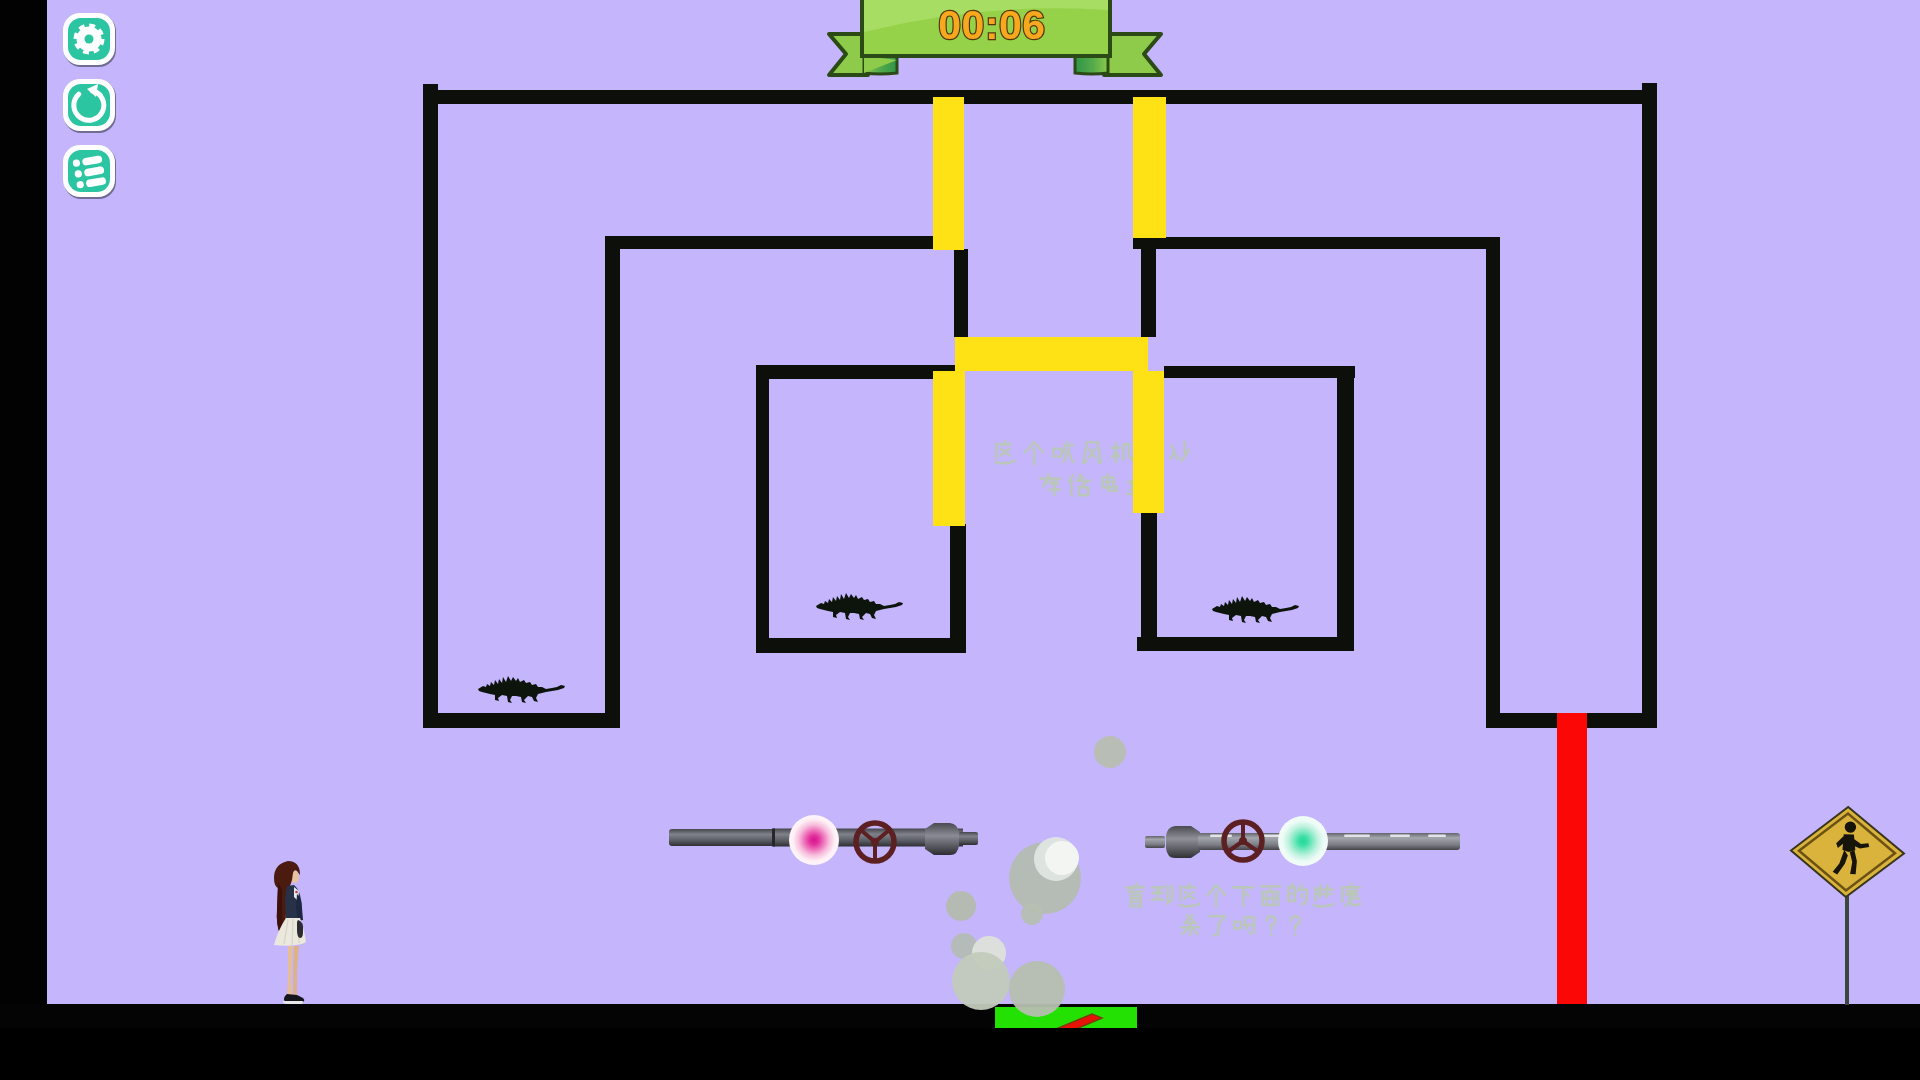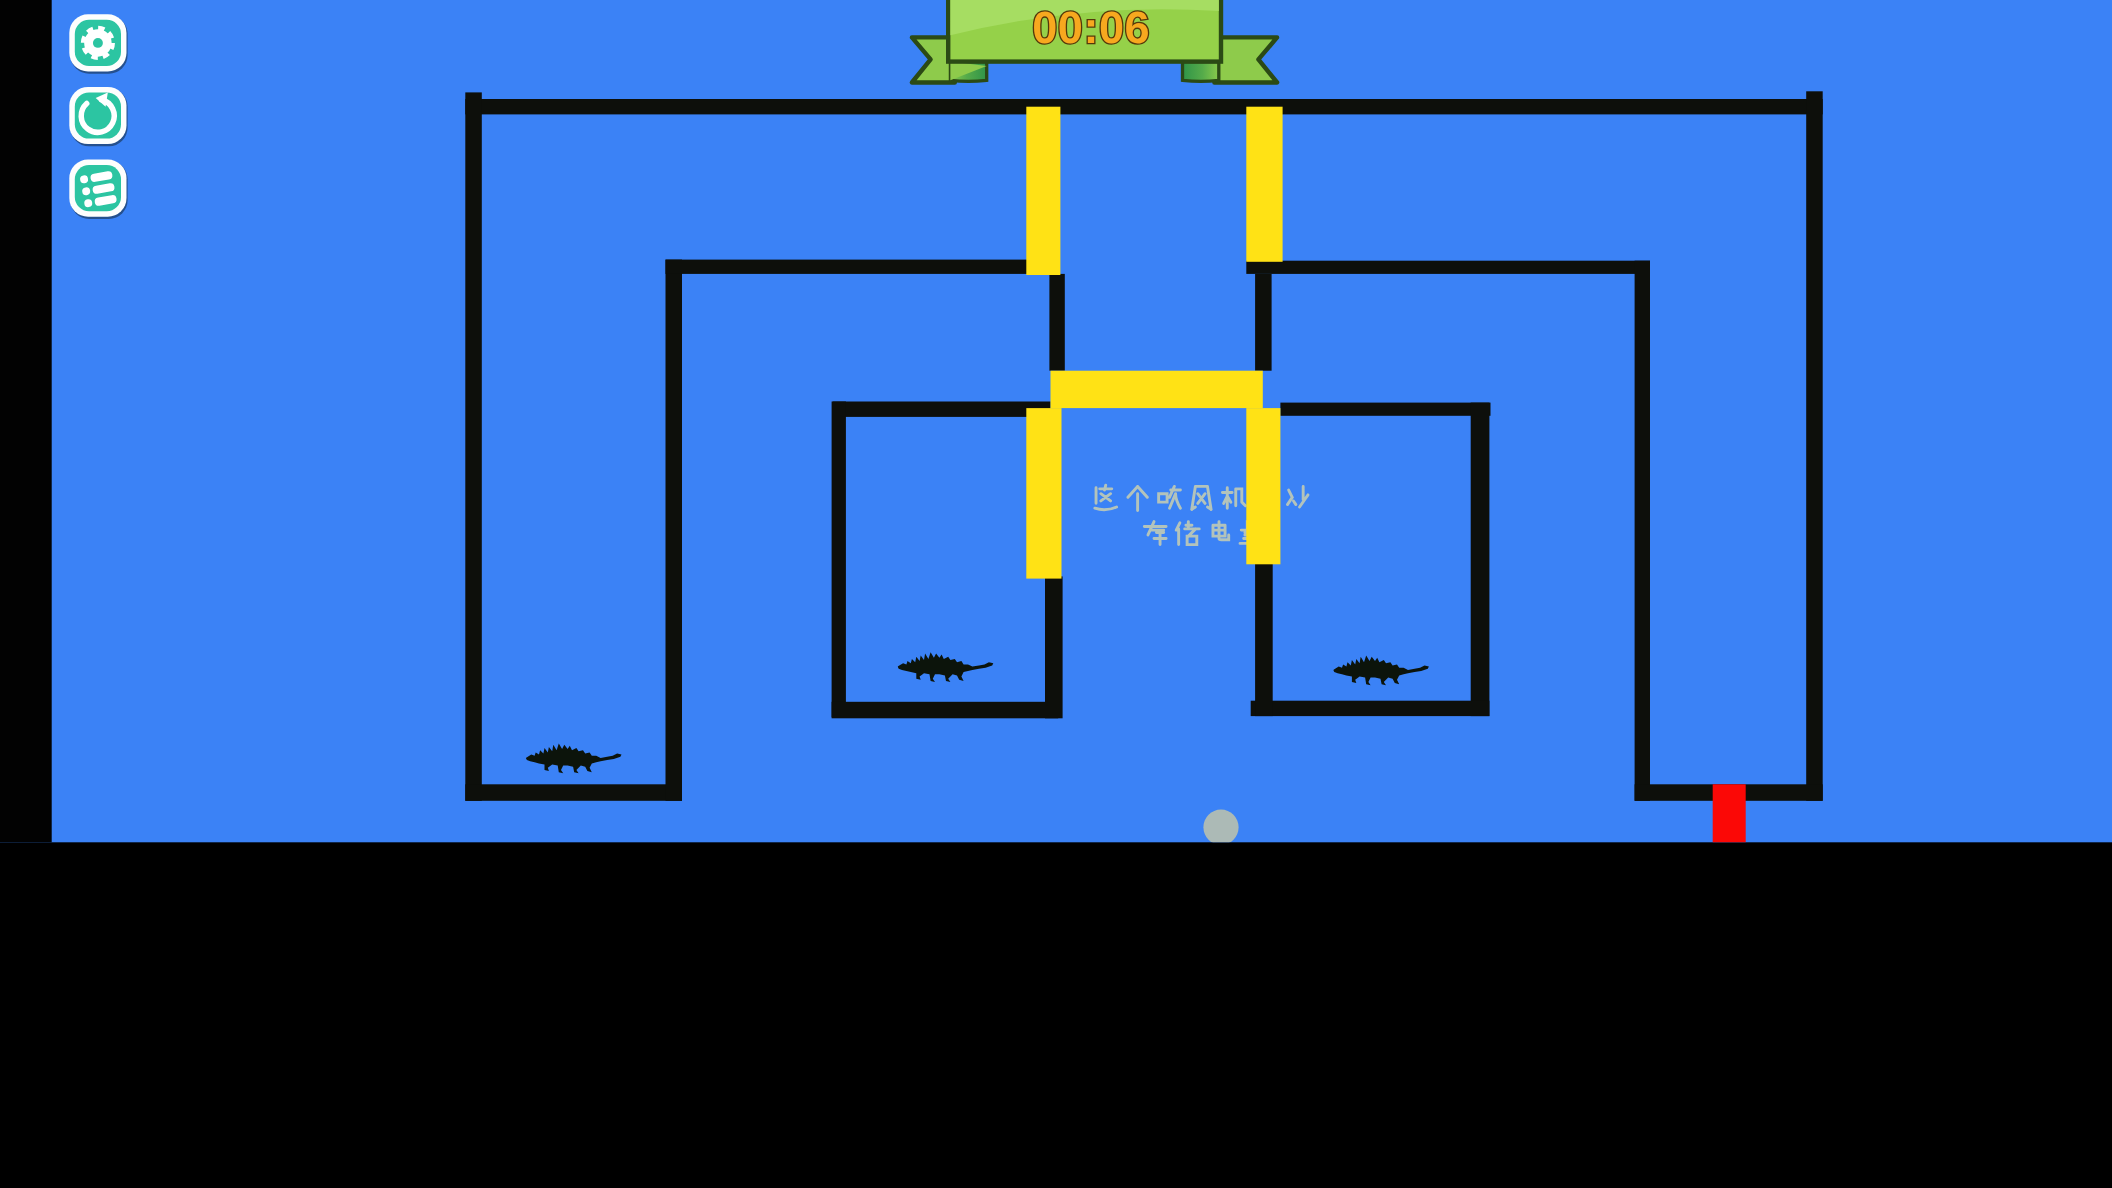--- a/index.html
+++ b/index.html
@@ -1,17 +1,17 @@
 <!DOCTYPE html>
 <html><head>
 <meta charset="utf-8">
 <style>
   html,body{margin:0;padding:0;background:#000;}
-  #stage{position:relative;width:1920px;height:766px;overflow:hidden;
-    background:#3b82f6;font-family:"Liberation Sans", sans-serif;}
+  #stage{position:relative;width:1920px;height:1028px;overflow:hidden;
+    background:#c4b5fd;font-family:"Liberation Sans", sans-serif;}
   .abs{position:absolute;}
   .wall{position:absolute;background:#0d0f0b;}
   .yel{position:absolute;background:#ffe215;}
   .bub{position:absolute;border-radius:50%;}
 </style>
 </head>
 <body>
 <div id="stage">
 
 <div class="abs" style="left:0;top:0;width:47px;height:1080px;background:#020202;"></div>

